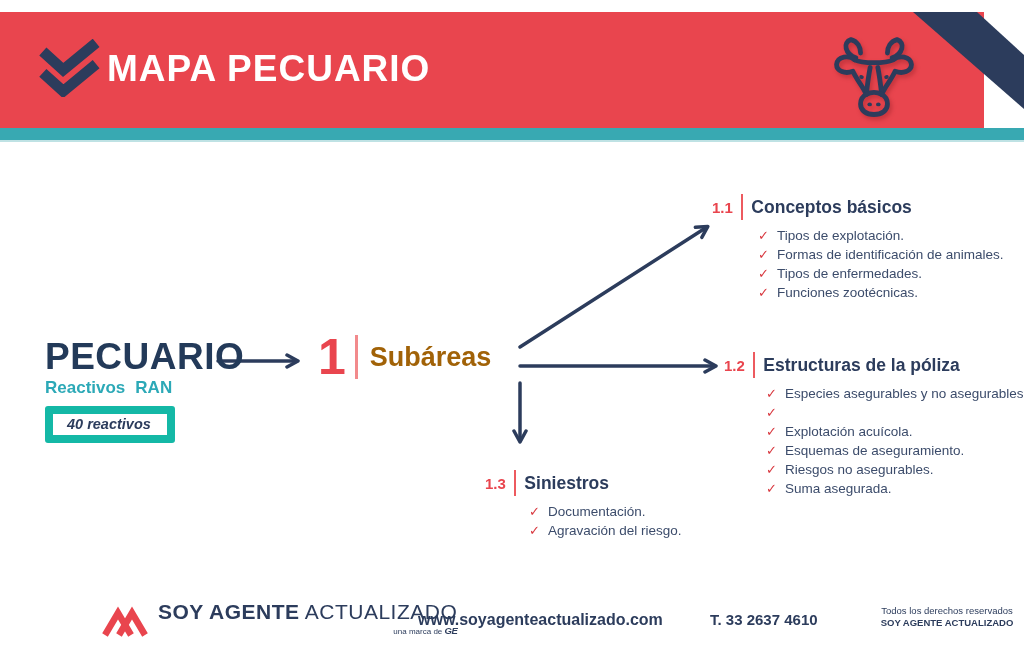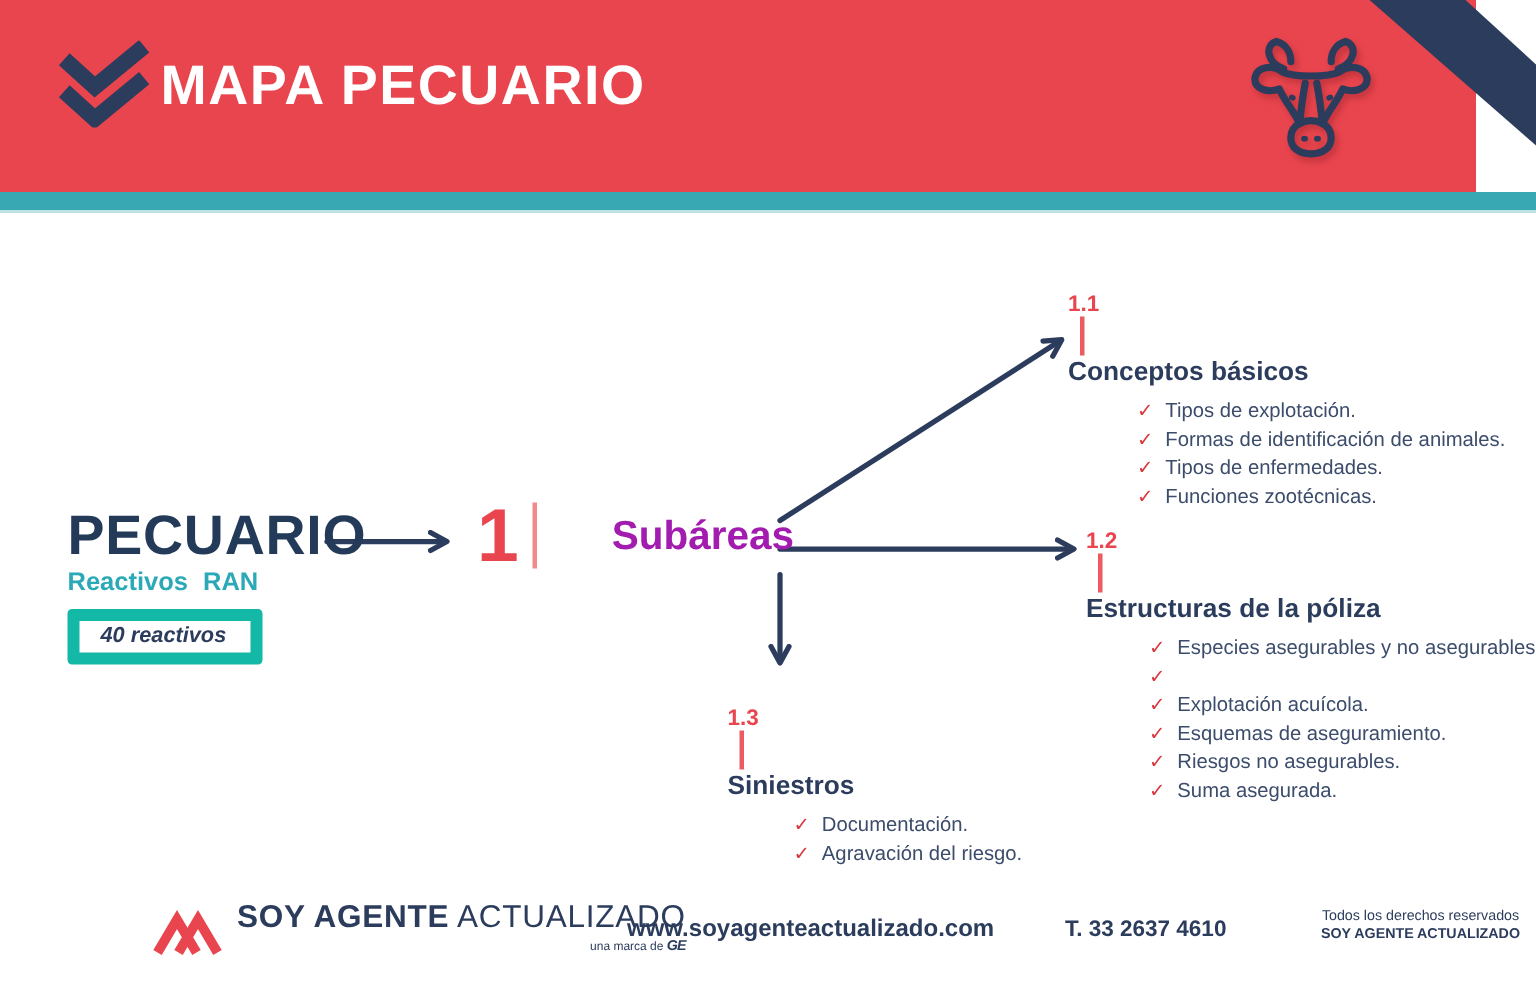--- a/index.html
+++ b/index.html
@@ -9,21 +9,21 @@
     width: 1024px;
     height: 663px;
     background: #ffffff;
     overflow: hidden;
     font-family: "Liberation Sans", "DejaVu Sans", sans-serif;
     color: #2C3C5C;
   }
 
   
   .header-band {
-    position: absolute; left: 0; top: 0;
+    position: absolute; left: 0; top: 12px;
     width: 984px; height: 128px;
     background: #E9454E;
   }
   .teal-stripe {
     position: absolute; left: 0; top: 128px;
     width: 1024px; height: 14px;
     background: #38A9B2;
     border-bottom: 2px solid #BFE2E4;
   }
   .double-check { position: absolute; left: 38px; top: 27px; }
@@ -45,24 +45,24 @@
   .root-badge {
     display: inline-block; margin-top: 8px;
     border: 8px solid #14b8a6; border-radius: 3px;
     padding: 2px 16px 3px 14px;
     font-size: 14.5px; font-style: italic; font-weight: 600; color: #2C3C5C;
   }
 
   .node-1 { position: absolute; left: 318px; top: 332px; display: flex; align-items: center; }
   .node-number { font-size: 50px; font-weight: 800; color: #E9454E; line-height: 50px; }
   .node-bar { width: 3px; height: 44px; background: #F28A8C; margin: 0 12px 0 9px; }
-  .node-label { font-size: 27px; font-weight: 700; color: #a21caf; margin-left: 38px; }
+  .node-label { font-size: 27px; font-weight: 700; color: #a16207; }
 
   .branch { position: absolute; }
-  .branch-head { display: flex; align-items: flex-start; flex-direction: column; }
+  .branch-head { display: flex; align-items: center; }
   .branch-id { font-size: 15px; font-weight: 800; color: #E9454E; }
   .branch-bar { width: 2.5px; height: 26px; background: #ED5A5F; margin: 0 8px; flex: 0 0 auto; }
   .branch-title { font-size: 17.5px; font-weight: 700; color: #2C3C5C; white-space: nowrap; }
   .branch-items { list-style: none; margin-top: 6px; }
   .branch-items li {
     display: flex; align-items: baseline;
     font-size: 13.5px; color: #3C4C6B; line-height: 19px; white-space: nowrap;
   }
   .check { color: #D8373E; font-weight: 700; font-size: 13px; margin-right: 8px; flex: 0 0 auto; }
 

